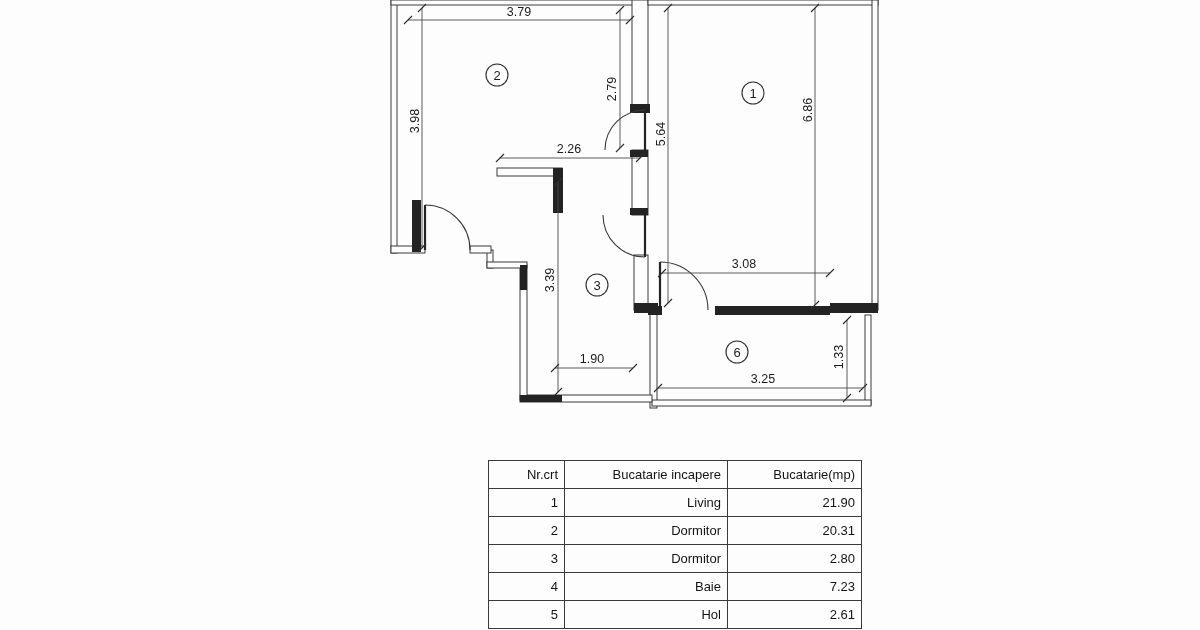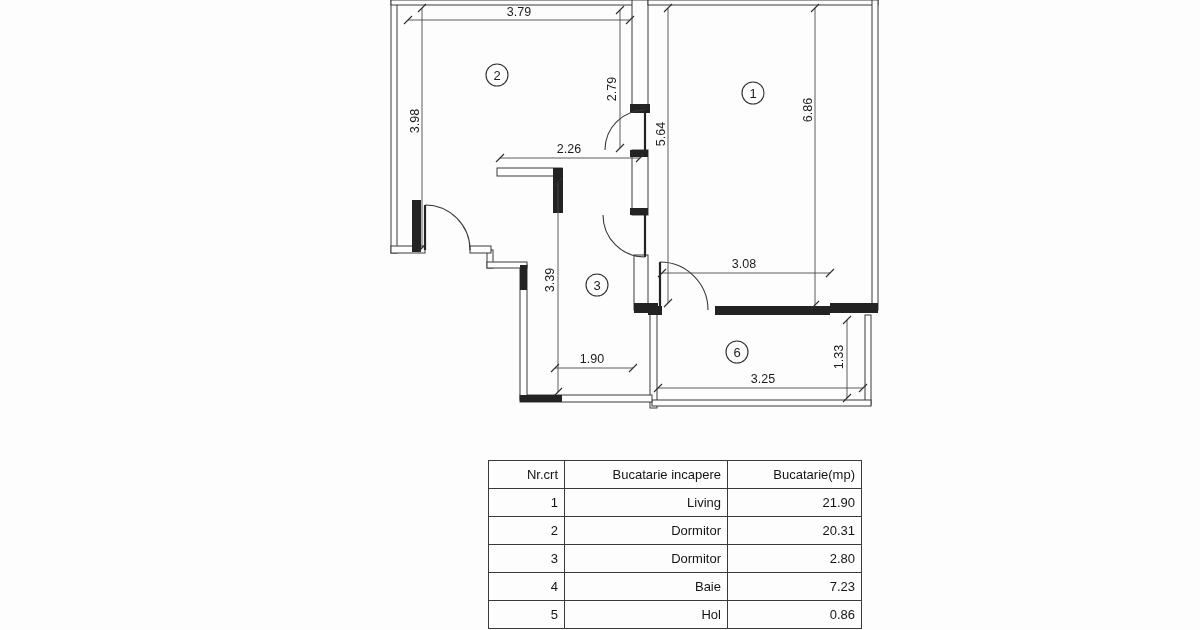--- a/index.html
+++ b/index.html
@@ -157,18 +157,18 @@
         <td class="c-area">2.80</td>
       </tr>
       <tr>
         <td class="c-nr">4</td>
         <td class="c-name">Baie</td>
         <td class="c-area">7.23</td>
       </tr>
       <tr>
         <td class="c-nr">5</td>
         <td class="c-name">Hol</td>
-        <td class="c-area">0.86</td>
+        <td class="c-area">2.61</td>
       </tr>
     </tbody>
   </table>
 
 </div>
 
 </body></html>

